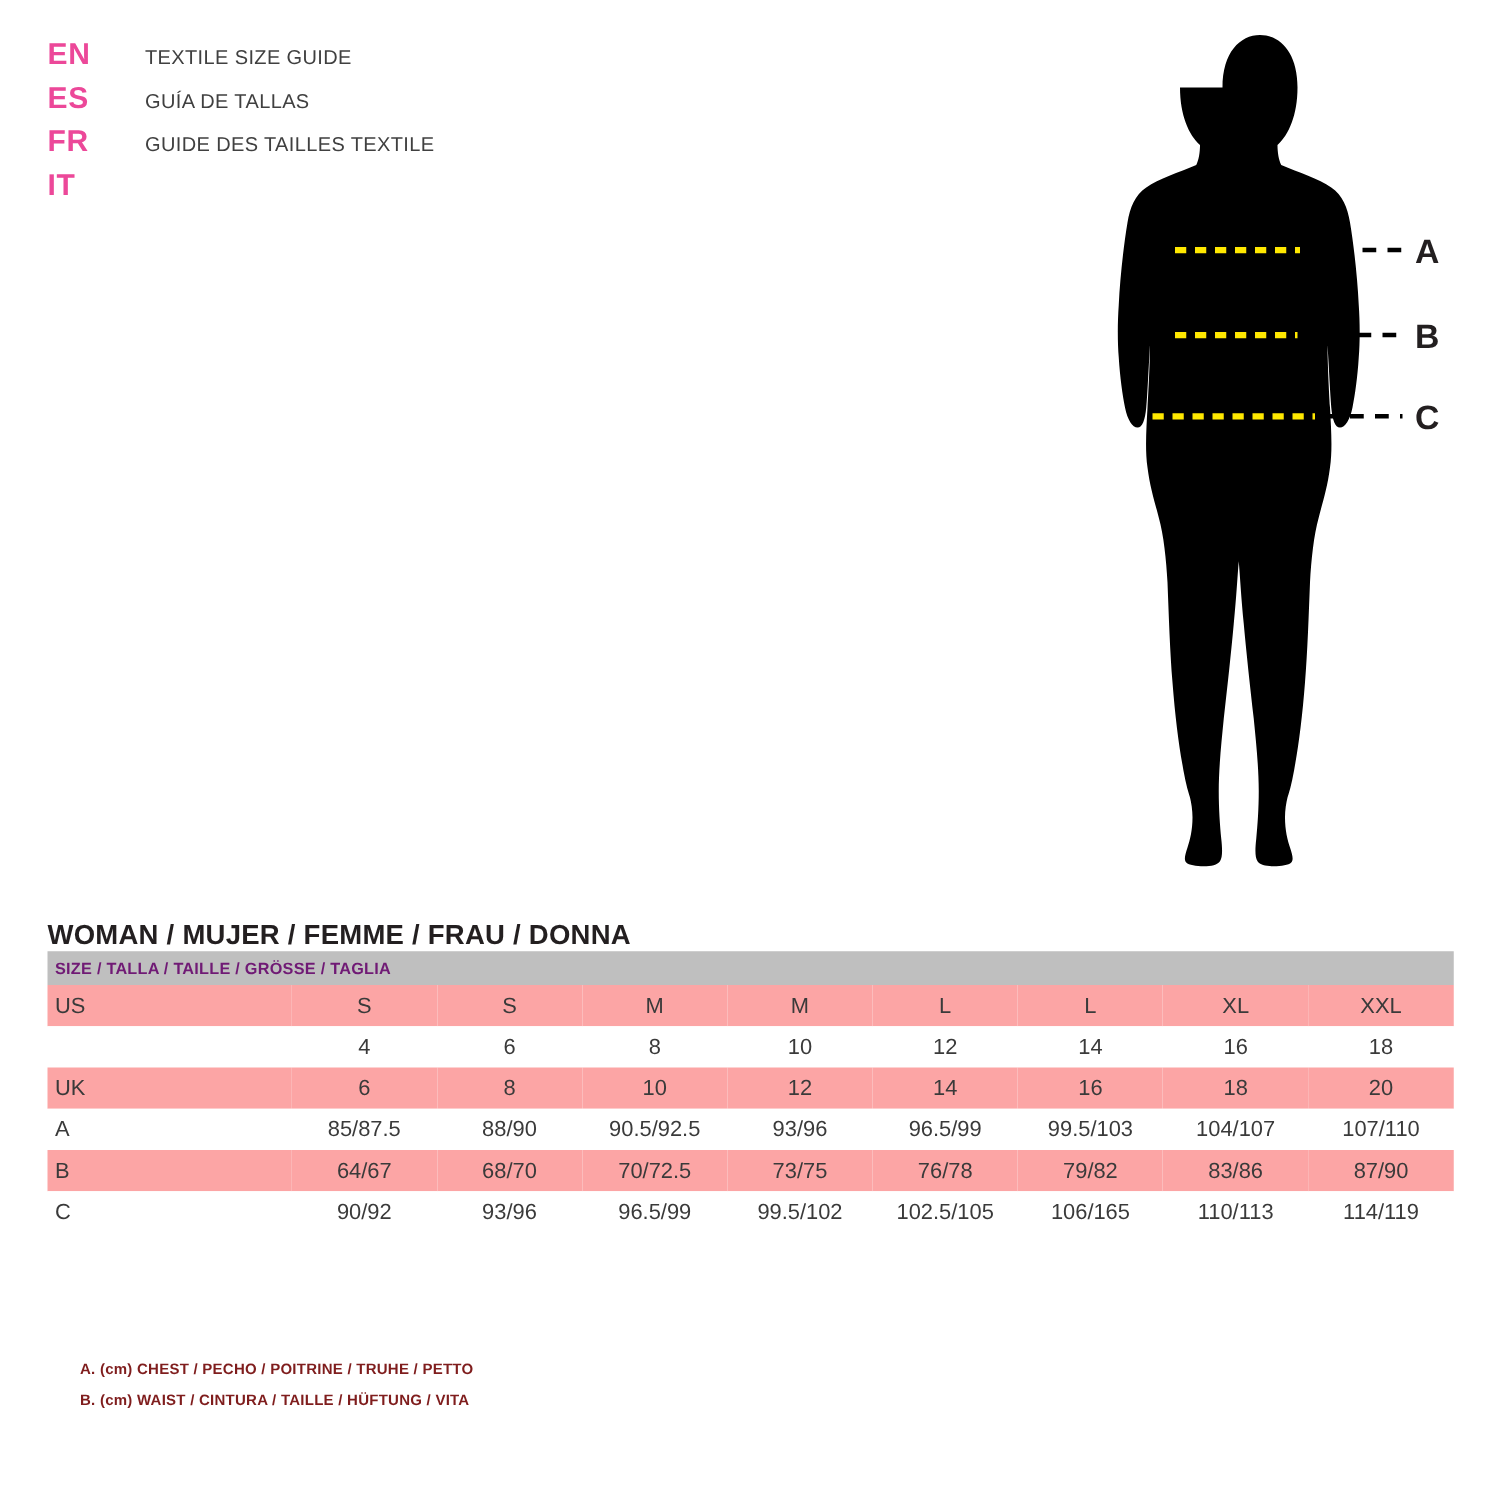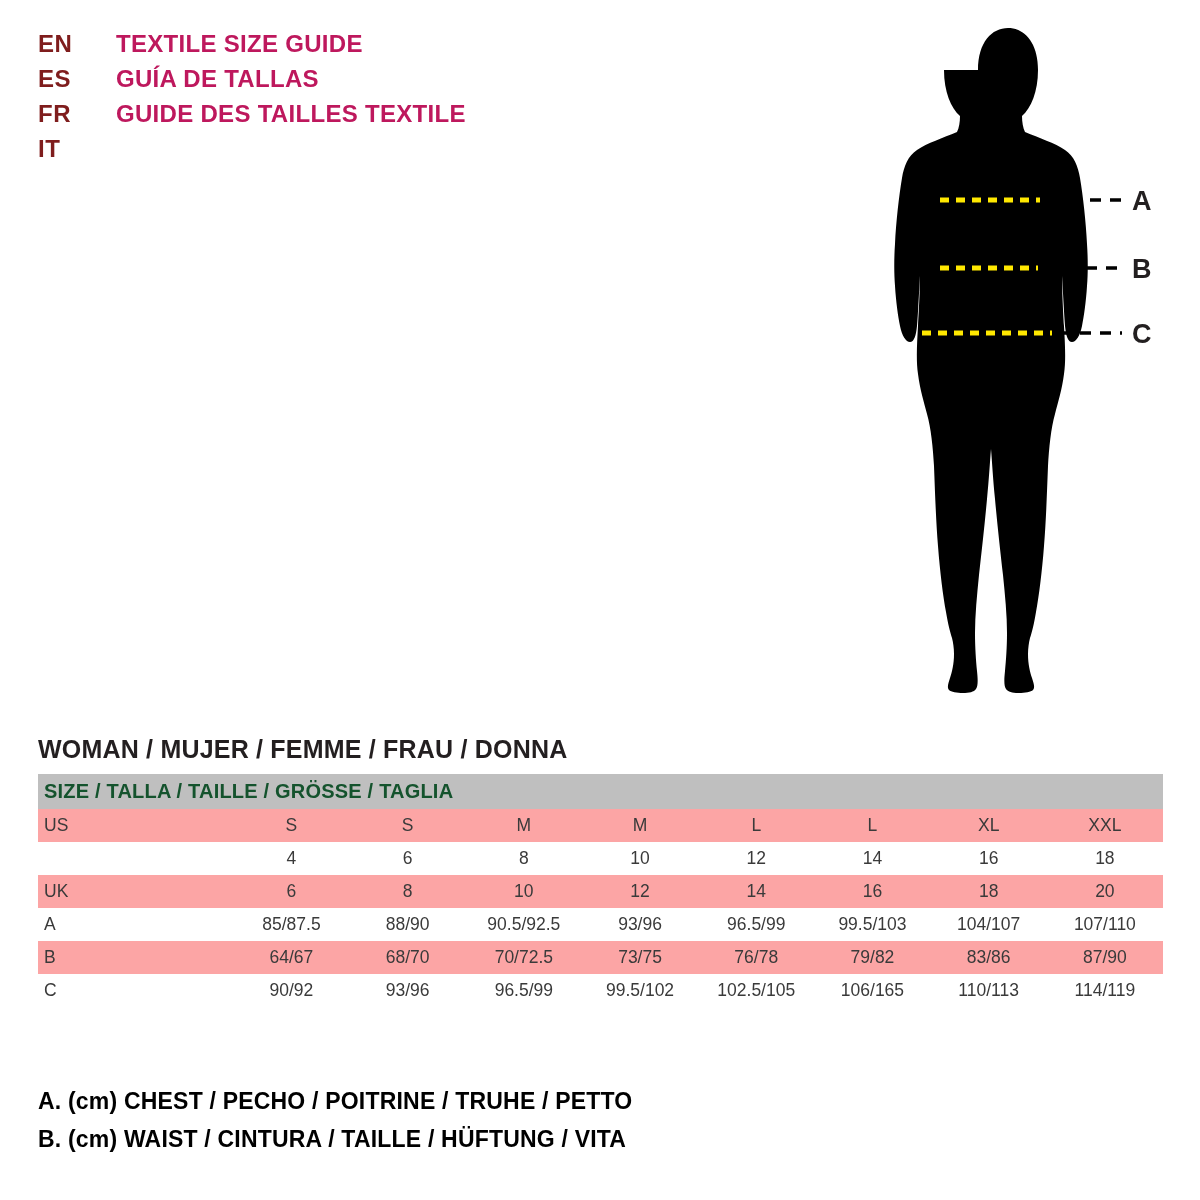--- a/index.html
+++ b/index.html
@@ -27,27 +27,27 @@
     display: flex;
     align-items: baseline;
     margin-bottom: 7px;
   }
   .title-lang {
     width: 78px;
     flex: 0 0 78px;
     font-size: 24px;
     font-weight: bold;
     letter-spacing: 0.5px;
-    color: #7f1d1d;
+    color: #ec4899;
   }
   .title-text {
-    font-size: 24px;
-    font-weight: bold;
+    font-size: 16px;
+    font-weight: normal;
     letter-spacing: 0.3px;
-    color: #be185d;
+    color: #404040;
     white-space: nowrap;
   }
 
   
   #figure-area {
     position: absolute;
     left: 860px;
     top: 10px;
     width: 330px;
     height: 740px;
@@ -57,46 +57,45 @@
   }
 
   
   #table-section {
     position: absolute;
     left: 38px;
     top: 735px;
     width: 1125px;
   }
   #woman-label {
-    font-size: 25px;
+    font-size: 22px;
     font-weight: bold;
     color: #231f20;
-    margin-bottom: 10px;
     letter-spacing: 0.2px;
   }
   table.size-table {
     border-collapse: collapse;
     width: 1125px;
     table-layout: fixed;
   }
   table.size-table th,
   table.size-table td {
     font-size: 17.5px;
     color: #3a3a3a;
     padding: 6px 0 6px 0;
     text-align: center;
     font-weight: normal;
     border: none;
   }
   table.size-table th.header-cell {
     text-align: left;
     padding-left: 6px;
-    font-size: 20px;
+    font-size: 13px;
     font-weight: bold;
-    color: #14532d;
+    color: #701a75;
     letter-spacing: 0.2px;
   }
   table.size-table td.row-label {
     text-align: left;
     padding-left: 6px;
   }
   tr.header-row {
     background: #bfbfbf;
   }
   tr.shaded {
@@ -109,25 +108,26 @@
   col.data-col  { width: 116px; }
 
   
   #footnotes {
     position: absolute;
     left: 38px;
     top: 1088px;
     width: 800px;
   }
   .footnote {
-    font-size: 23px;
+    font-size: 12px;
     font-weight: bold;
-    color: #000000;
+    color: #7f1d1d;
     margin-bottom: 11px;
     letter-spacing: 0.2px;
+    margin-left: 26px;
   }
 </style>
 </head>
 <body>
 
 <div id="title-block">
   <div class="title-row">
     <span class="title-lang">EN</span>
     <span class="title-text">TEXTILE SIZE GUIDE</span>
   </div>

